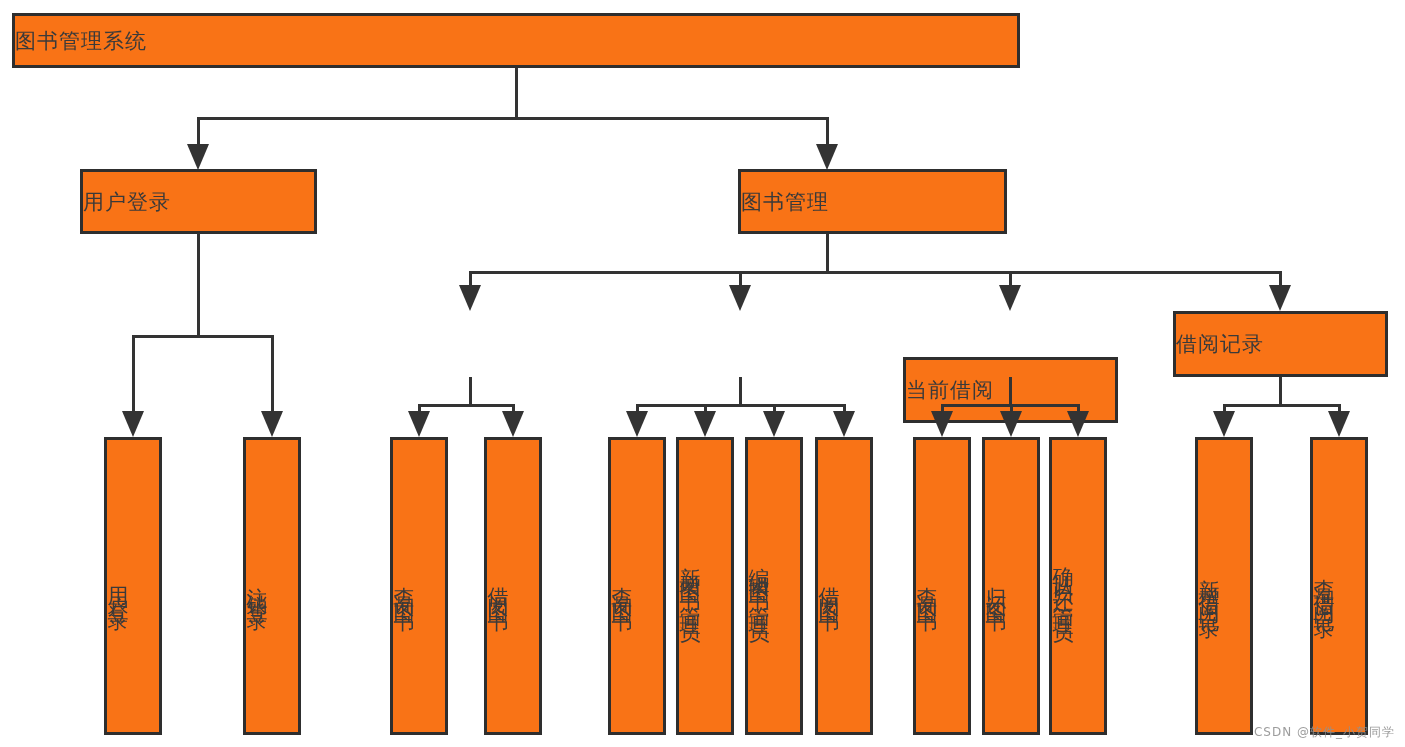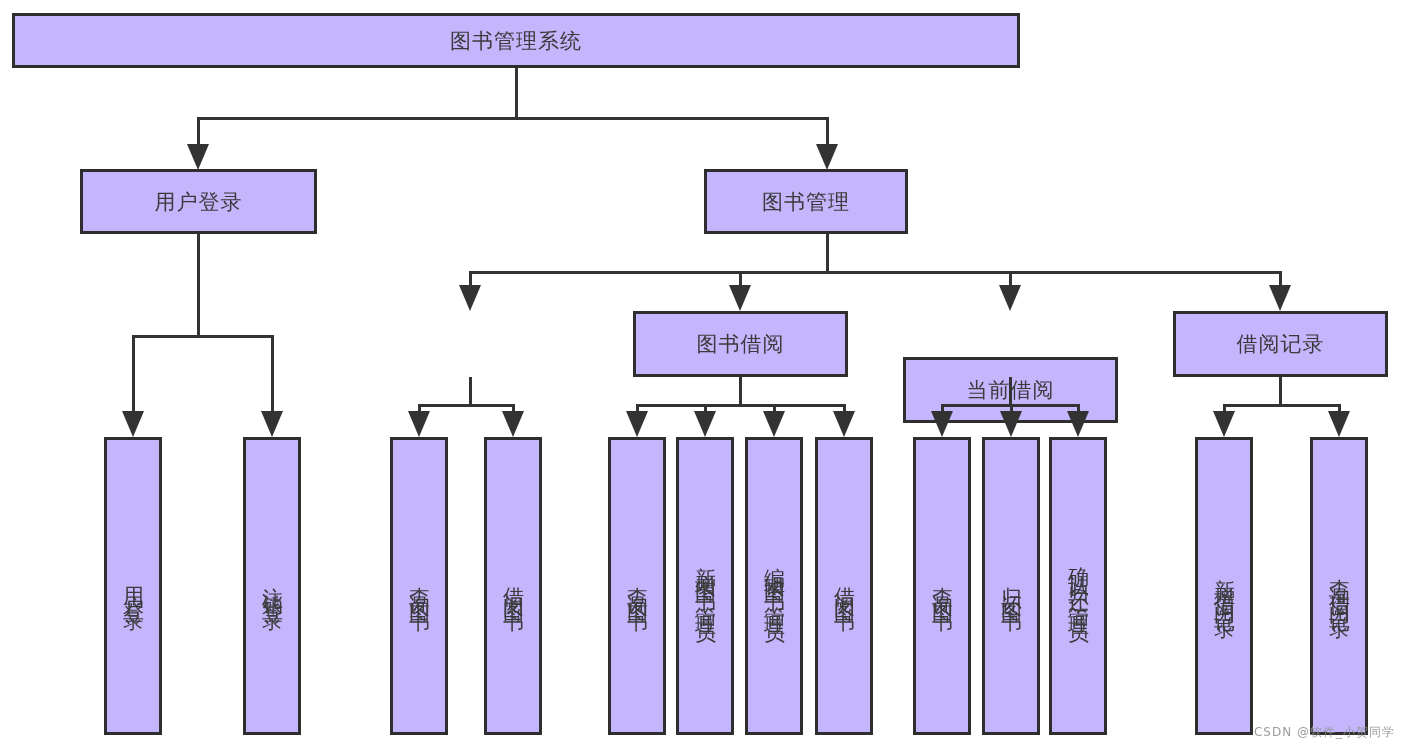--- a/index.html
+++ b/index.html
@@ -7,23 +7,23 @@
     position:relative;
     width:1405px;height:747px;
     background:#ffffff;
     font-family:"DejaVu Sans","Liberation Sans",sans-serif;
     color:#3a3a3a;
     overflow:hidden;
   }
   .box{
     position:absolute;
     border:3px solid #2e2e2e;
-    background:#c4b5fd;
+    background:#f97316;
     box-sizing:border-box;
-    display:flex;align-items:center;justify-content:center;
+    display:flex;align-items:center;justify-content:flex-start;
     font-size:21px;
     letter-spacing:1px;
     color:#3a3a3a;
   }
   .leaf span{
     writing-mode:vertical-lr;
     text-orientation:mixed;
     letter-spacing:8px;
     font-size:21px;
     line-height:1;
@@ -59,21 +59,21 @@
   <div class="vl" style="left:515px;top:68px;height:50px;"></div>
   <div class="hl" style="left:197px;top:117px;width:632px;"></div>
   <div class="vl" style="left:197px;top:117px;height:30px;"></div>
   <div class="arr" style="left:187px;top:144px;"></div>
   <div class="vl" style="left:826px;top:117px;height:30px;"></div>
   <div class="arr" style="left:816px;top:144px;"></div>
 
   <div class="box" style="left:80px;top:169px;width:237px;height:65px;">
     <span>用户登录</span>
   </div>
-  <div class="box" style="left:704px;top:169px;width:204px;height:65px;">
+  <div class="box" style="left:738px;top:169px;width:269px;height:65px;">
     <span>图书管理</span>
   </div>
 
   <div class="vl" style="left:197px;top:233px;height:104px;"></div>
   <div class="hl" style="left:132px;top:335px;width:142px;"></div>
   <div class="vl" style="left:132px;top:335px;height:80px;"></div>
   <div class="arr" style="left:122px;top:411px;"></div>
   <div class="vl" style="left:271px;top:335px;height:80px;"></div>
   <div class="arr" style="left:261px;top:411px;"></div>
 
@@ -81,23 +81,20 @@
   <div class="hl" style="left:469px;top:271px;width:813px;"></div>
   <div class="vl" style="left:469px;top:271px;height:18px;"></div>
   <div class="arr" style="left:459px;top:285px;"></div>
   <div class="vl" style="left:739px;top:271px;height:18px;"></div>
   <div class="arr" style="left:729px;top:285px;"></div>
   <div class="vl" style="left:1009px;top:271px;height:18px;"></div>
   <div class="arr" style="left:999px;top:285px;"></div>
   <div class="vl" style="left:1279px;top:271px;height:18px;"></div>
   <div class="arr" style="left:1269px;top:285px;"></div>
 
-  <div class="box" style="left:633px;top:311px;width:215px;height:66px;">
-    <span>图书借阅</span>
-  </div>
   <div class="box" style="left:903px;top:311px;width:215px;height:66px;margin-top:46px;">
     <span>当前借阅</span>
   </div>
   <div class="box" style="left:1173px;top:311px;width:215px;height:66px;">
     <span>借阅记录</span>
   </div>
 
   <div class="vl" style="left:469px;top:377px;height:29px;"></div>
   <div class="hl" style="left:418px;top:404px;width:97px;"></div>
   <div class="vl" style="left:418px;top:404px;height:10px;"></div>

